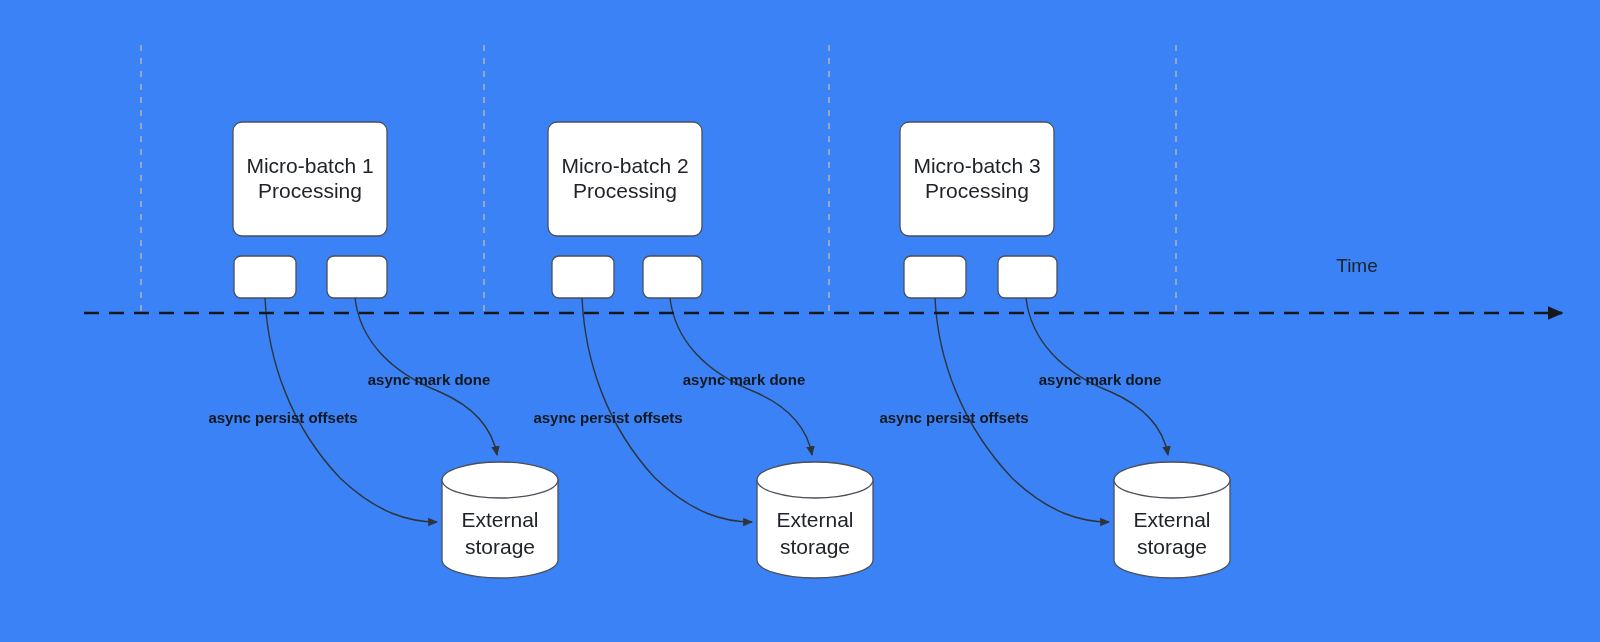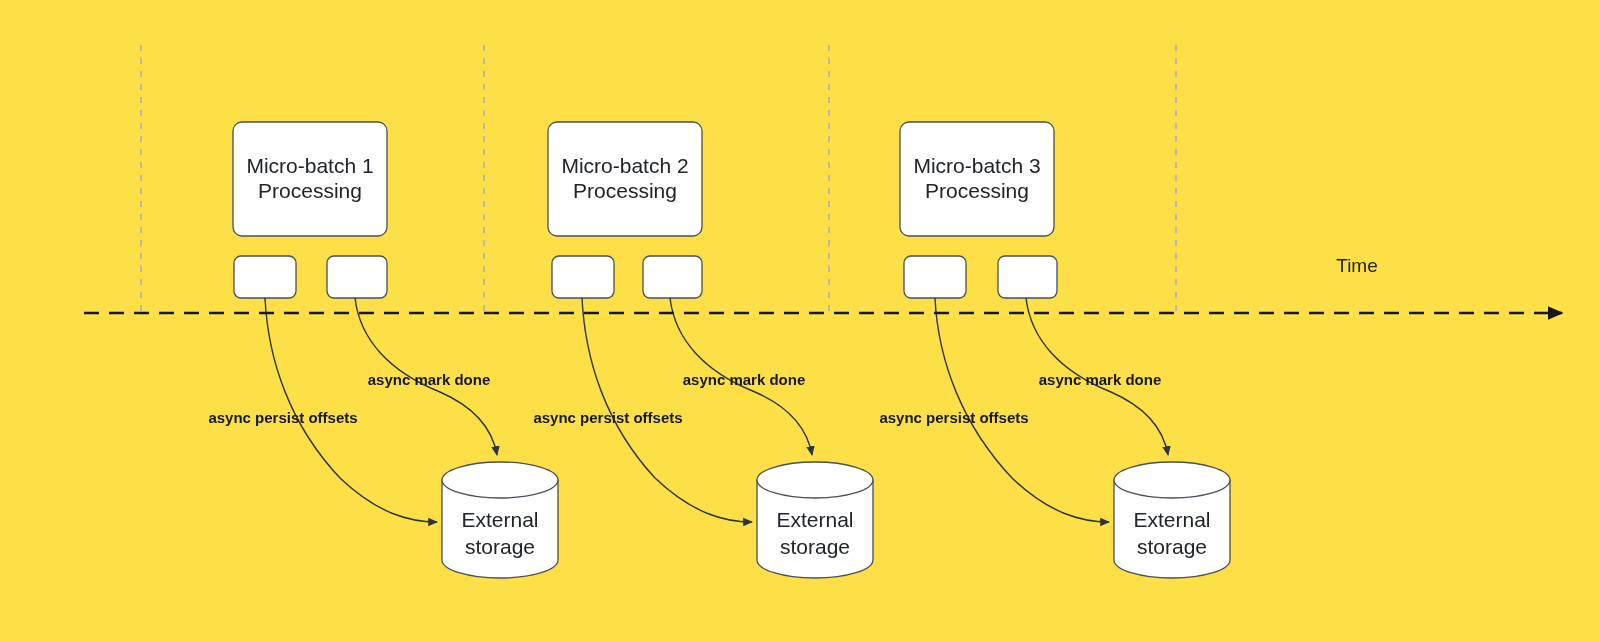--- a/index.html
+++ b/index.html
@@ -8,21 +8,21 @@
     background: #ffffff;
   }
   body {
     font-family: "Liberation Sans", sans-serif;
     color: #20242a;
   }
   #canvas {
     position: relative;
     width: 1600px;
     height: 642px;
-    background: #fde047;
+    background: #3b82f6;
     overflow: hidden;
   }
   #diagram-svg {
     position: absolute;
     left: 0;
     top: 0;
     width: 1600px;
     height: 642px;
   }
   .node-box-label {

